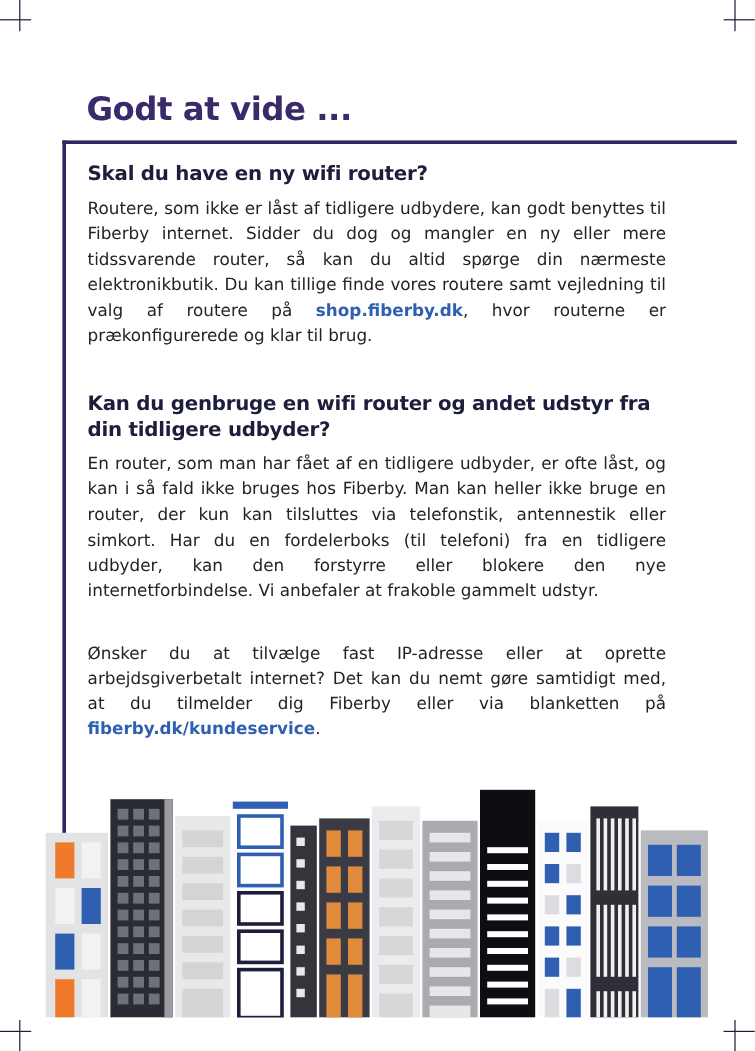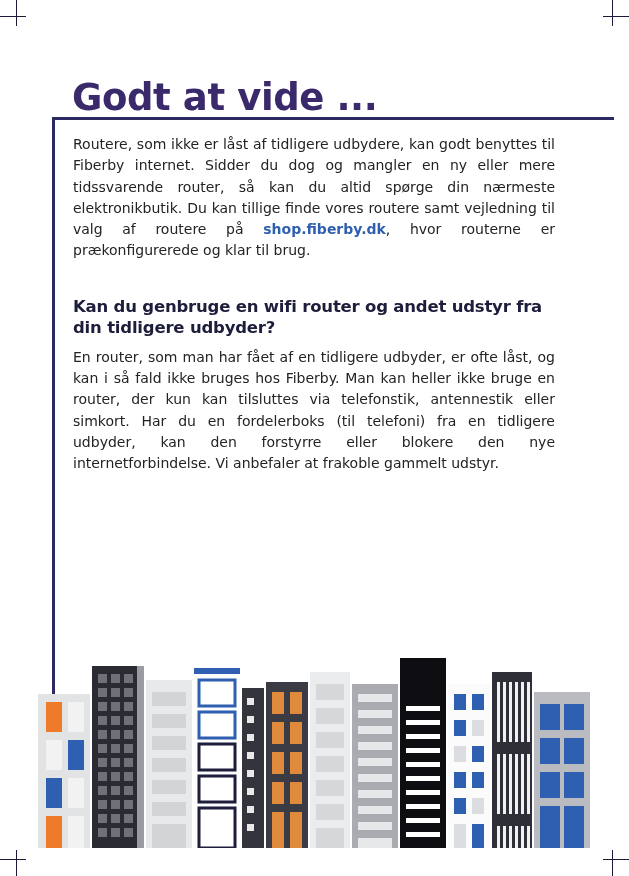--- a/index.html
+++ b/index.html
@@ -43,21 +43,21 @@
     width: 629px;
     height: 876px;
   }
 
   .title {
     position: absolute;
     left: 72px;
     top: 76px;
     font-family: "DejaVu Sans", sans-serif;
     font-weight: bold;
-    font-size: 37px;
+    font-size: 27px;
     letter-spacing: -0.4px;
     color: #3b2a6b;
   }
 
   .rule-top {
     position: absolute;
     left: 52px;
     top: 117px;
     width: 562px;
     height: 3px;
@@ -131,29 +131,31 @@
   <div class="crop-mark cm-h cm-br-h"></div>
 
   <div class="title">Godt at vide ...</div>
 
   <div class="rule-top"></div>
   <div class="rule-left"></div>
 
   <div class="content">
 
     <div class="block">
+      <h2 class="sec">Skal du have en ny wifi router?</h2>
       <p class="body"><span>Routere, som ikke er låst af tidligere udbydere, kan godt benyttes til Fiberby internet. Sidder du dog og mangler en ny eller mere tidssvarende router, så kan du altid spørge din nærmeste elektronikbutik. Du kan tillige finde vores routere samt vejledning til valg af routere på </span><span class="link">shop.fiberby.dk</span><span>, hvor routerne er prækonfigurerede og klar til brug.</span></p>
     </div>
 
     <div class="block tight">
       <h2 class="sec">Kan du genbruge en wifi router og andet udstyr fra din tidligere udbyder?</h2>
       <p class="body"><span>En router, som man har fået af en tidligere udbyder, er ofte låst, og kan i så fald ikke bruges hos Fiberby. Man kan heller ikke bruge en router, der kun kan tilsluttes via telefonstik, antennestik eller simkort. Har du en fordelerboks (til telefoni) fra en tidligere udbyder, kan den forstyrre eller blokere den nye internetforbindelse. Vi anbefaler at frakoble gammelt udstyr.</span></p>
     </div>
 
     <div class="block">
+      <p class="body"><span>Ønsker du at tilvælge fast IP-adresse eller at oprette arbejdsgiverbetalt internet? Det kan du nemt gøre samtidigt med, at du tilmelder dig Fiberby eller via blanketten på </span><span class="link">fiberby.dk/kundeservice</span><span>.</span></p>
     </div>
 
   </div>
 
   <svg class="skyline" viewBox="0 0 629 190" preserveAspectRatio="none" xmlns="http://www.w3.org/2000/svg">
 
     <rect x="38" y="36" width="52" height="154" fill="#e2e3e5"></rect>
     <rect x="46" y="44" width="16" height="30" fill="#ef7b2a"></rect>
     <rect x="68" y="44" width="16" height="30" fill="#f2f2f3"></rect>
     <rect x="46" y="82" width="16" height="30" fill="#f2f2f3"></rect>

